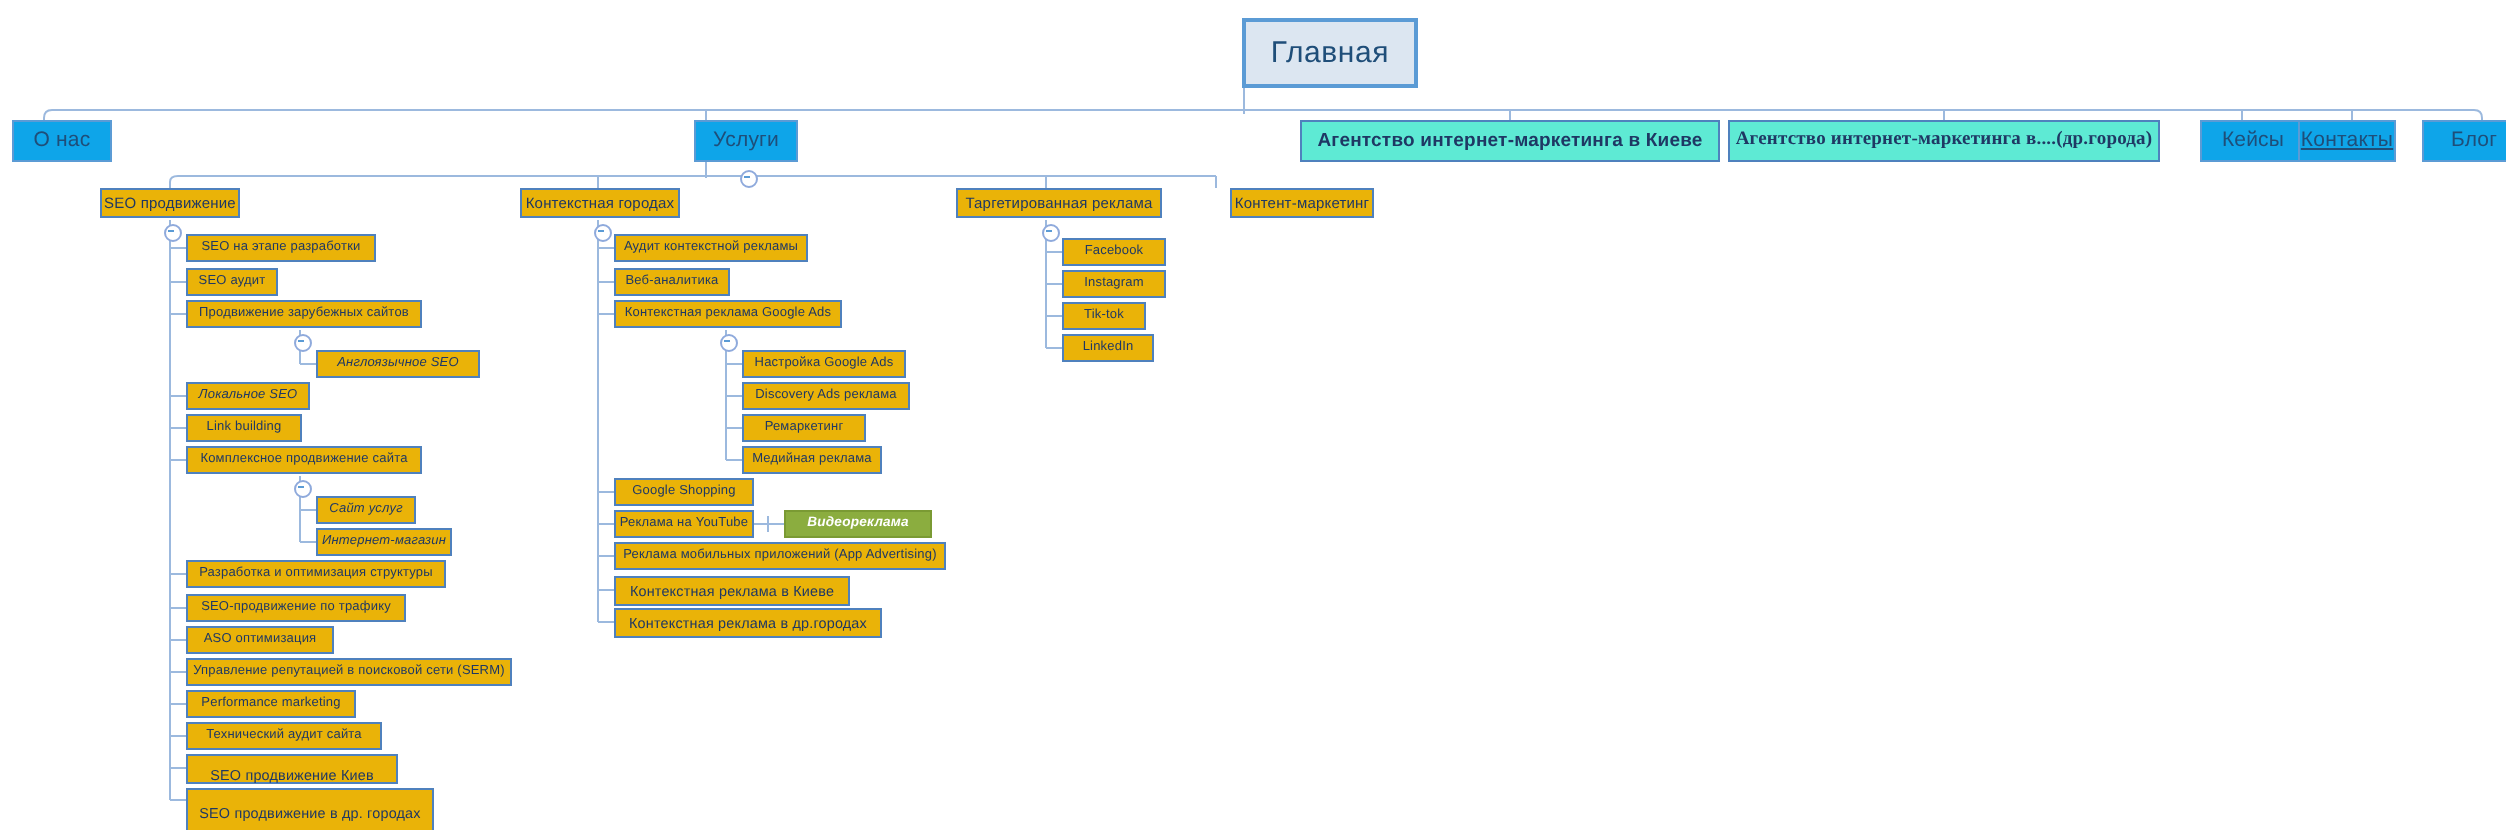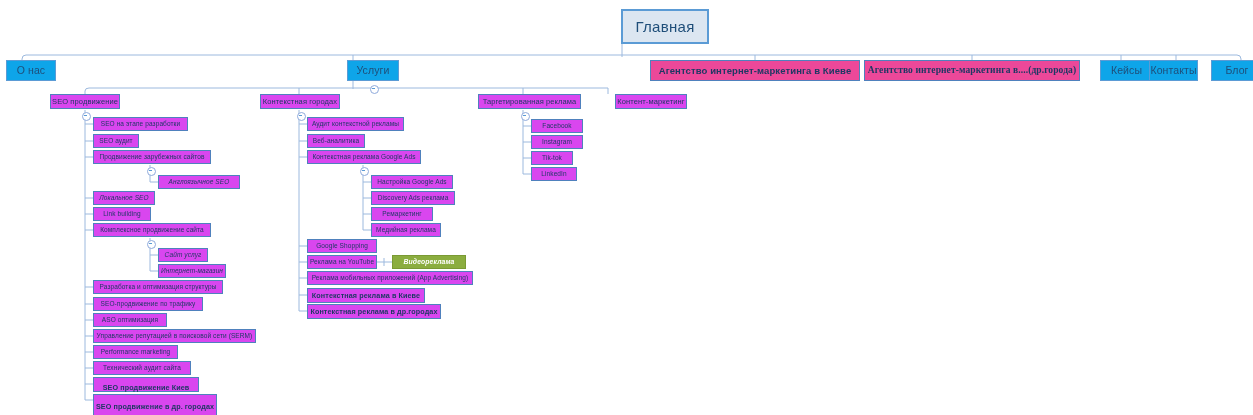--- a/index.html
+++ b/index.html
@@ -8,39 +8,39 @@
     font-family:"Liberation Sans","DejaVu Sans",sans-serif;
     -webkit-font-smoothing:antialiased;
   }
   #canvas{position:absolute;left:0;top:0;width:1253px;height:415px;}
   #links{position:absolute;left:0;top:0;width:1253px;height:415px;pointer-events:none;}
 
   .node{
     position:absolute;
     box-sizing:border-box;
     display:flex;align-items:center;justify-content:center;
-    background:#d946ef;
+    background:#eab308;
     border:1px solid #4f81bd;
     color:#1f3864;
     white-space:nowrap;
     letter-spacing:.1px;
     line-height:1;
   }
   
   .node.root{
     background:#dce6f1;border:2px solid #5b9bd5;color:#1f4e79;
     font-size:15px;letter-spacing:.3px;
   }
   .node.lvl2{
     background:#0ea5e9;border:1px solid #5b9bd5;color:#1f4e79;font-size:10.5px;
   }
-  .node.lvl2.wide{font-weight:bold;background:#ec4899;border:1px solid #4f81bd;color:#1f3864;font-size:9.5px;}
+  .node.lvl2.wide{font-weight:bold;background:#5eead4;border:1px solid #4f81bd;color:#1f3864;font-size:9.5px;}
   .node.lvl3{font-size:7.5px;}
   .node.leaf{font-size:6.5px;}
-  .node.bold{font-weight:bold;font-size:7.2px;}
+  .node.bold{font-weight:normal;font-size:7.2px;}
   .node.italic{font-style:italic;}
   .node.green{
     background:#8bad3f;border:1px solid #7a9a33;color:#ffffff;
     font-style:italic;font-weight:bold;font-size:6.8px;
   }
   .node .lbl{pointer-events:none;}
 
   
   .handle{
     position:absolute;width:7px;height:7px;border-radius:50%;
@@ -144,21 +144,21 @@
   </div>
 
   <div class="node lvl2 wide" style="left:864px;top:60px;width:216px;height:21px;font-family:Liberation Serif, serif;">
     <span class="lbl">Агентство интернет-маркетинга в....(др.города)</span>
   </div>
 
   <div class="node lvl2" style="left:1100px;top:60px;width:53px;height:21px;">
     <span class="lbl">Кейсы</span>
   </div>
 
-  <div class="node lvl2" style="left:1149px;top:60px;width:49px;height:21px;">
+  <div class="node lvl2" style="left:1149px;top:60px;width:49px;height:21px;text-decoration:underline;">
     <span class="lbl">Контакты</span>
   </div>
 
   <div class="node lvl2" style="left:1211px;top:60px;width:52px;height:21px;">
     <span class="lbl">Блог</span>
   </div>
 
   <div class="node lvl3" style="left:50px;top:94px;width:70px;height:15px;">
     <span class="lbl">SEO продвижение</span>
     <span class="handle" style="left:31px;top:17px;"></span>

